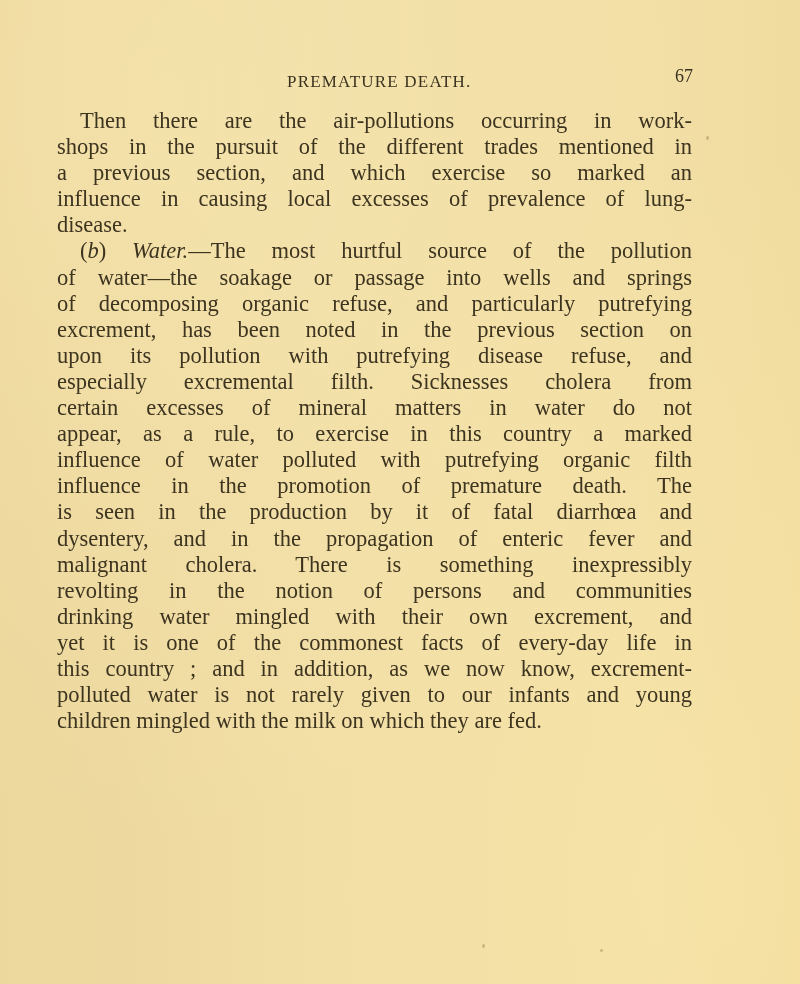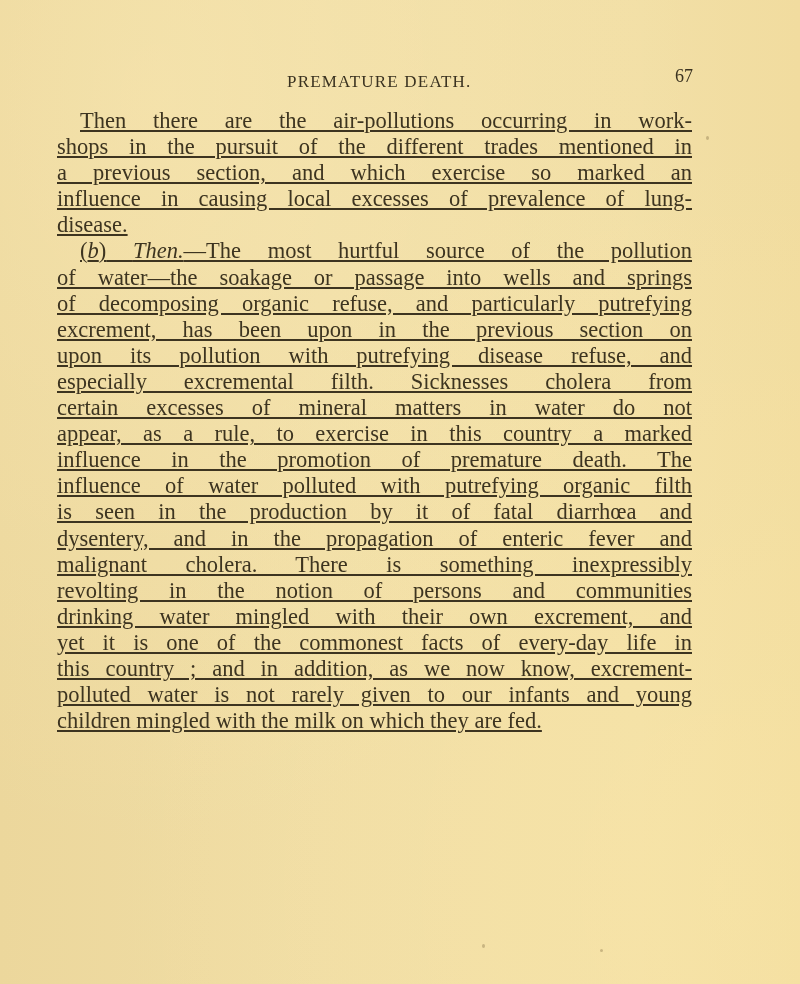--- a/index.html
+++ b/index.html
@@ -57,21 +57,20 @@
     }
     .line {
       display: block;
       height: 26.1px;
       line-height: 26.1px;
       font-size: 22.5px;
       white-space: nowrap;
       text-align: justify;
       text-align-last: justify;
       color: #3d3420;
-      text-decoration: underline;
     }
     .line.last {
       text-align-last: left;
     }
     .line.indent {
       padding-left: 23px;
     }
     .it {
       font-style: italic;
     }
@@ -95,30 +94,30 @@
 
     <div>
       <span class="line indent">Then there are the air-pollutions occurring in work-</span>
       <span class="line">shops in the pursuit of the different trades mentioned in</span>
       <span class="line">a previous section, and which exercise so marked an</span>
       <span class="line">influence in causing local excesses of prevalence of lung-</span>
       <span class="line last">disease.</span>
     </div>
 
     <div>
-      <span class="line indent"><span>(</span><span class="it">b</span><span>)</span>&nbsp;<span class="it">Then.</span><span>—The most hurtful source of the pollution</span></span>
+      <span class="line indent"><span>(</span><span class="it">b</span><span>)</span>&nbsp;<span class="it">Water.</span><span>—The most hurtful source of the pollution</span></span>
       <span class="line">of water—the soakage or passage into wells and springs</span>
       <span class="line">of decomposing organic refuse, and particularly putrefying</span>
-      <span class="line">excrement, has been upon in the previous section on</span>
+      <span class="line">excrement, has been noted in the previous section on</span>
       <span class="line">upon its pollution with putrefying disease refuse, and</span>
       <span class="line">especially excremental filth. Sicknesses cholera from</span>
       <span class="line">certain excesses of mineral matters in water do not</span>
       <span class="line">appear, as a rule, to exercise in this country a marked</span>
+      <span class="line">influence of water polluted with putrefying organic filth</span>
       <span class="line">influence in the promotion of premature death. The</span>
-      <span class="line">influence of water polluted with putrefying organic filth</span>
       <span class="line">is seen in the production by it of fatal diarrhœa and</span>
       <span class="line">dysentery, and in the propagation of enteric fever and</span>
       <span class="line">malignant cholera. There is something inexpressibly</span>
       <span class="line">revolting in the notion of persons and communities</span>
       <span class="line">drinking water mingled with their own excrement, and</span>
       <span class="line">yet it is one of the commonest facts of every-day life in</span>
       <span class="line">this country ; and in addition, as we now know, excrement-</span>
       <span class="line">polluted water is not rarely given to our infants and young</span>
       <span class="line last">children mingled with the milk on which they are fed.</span>
     </div>

